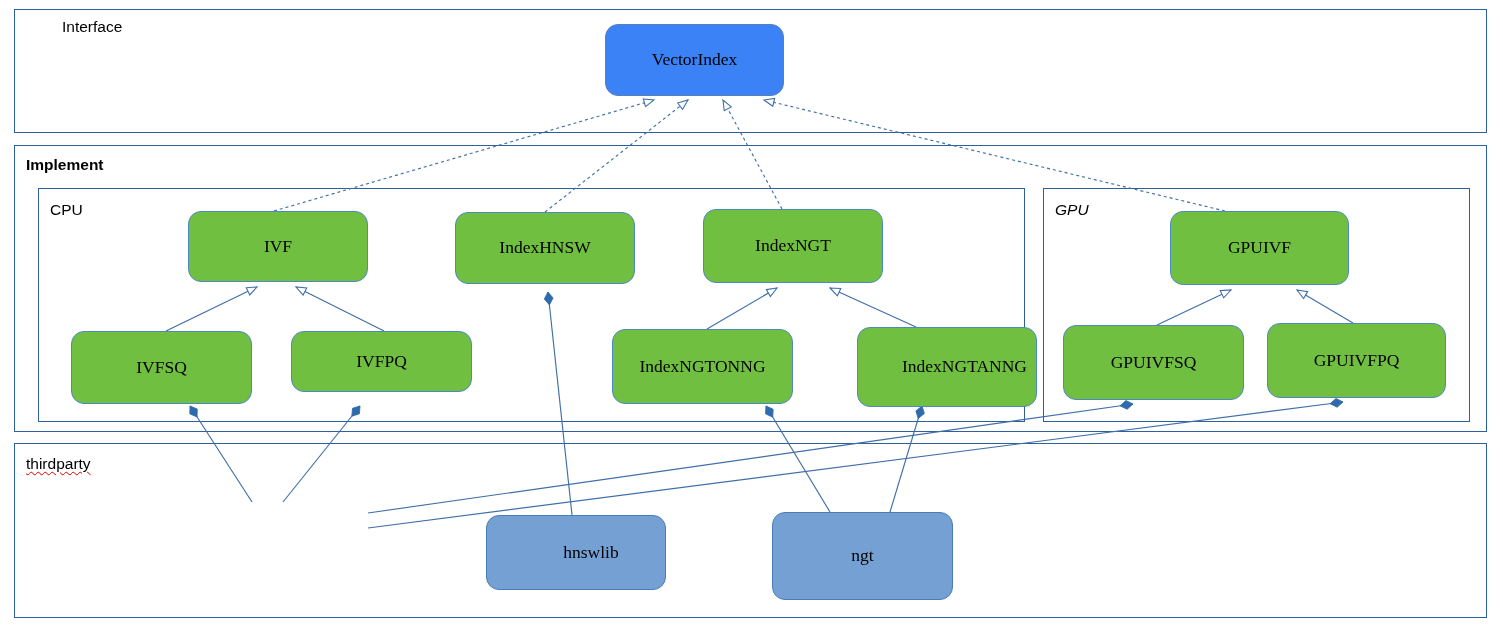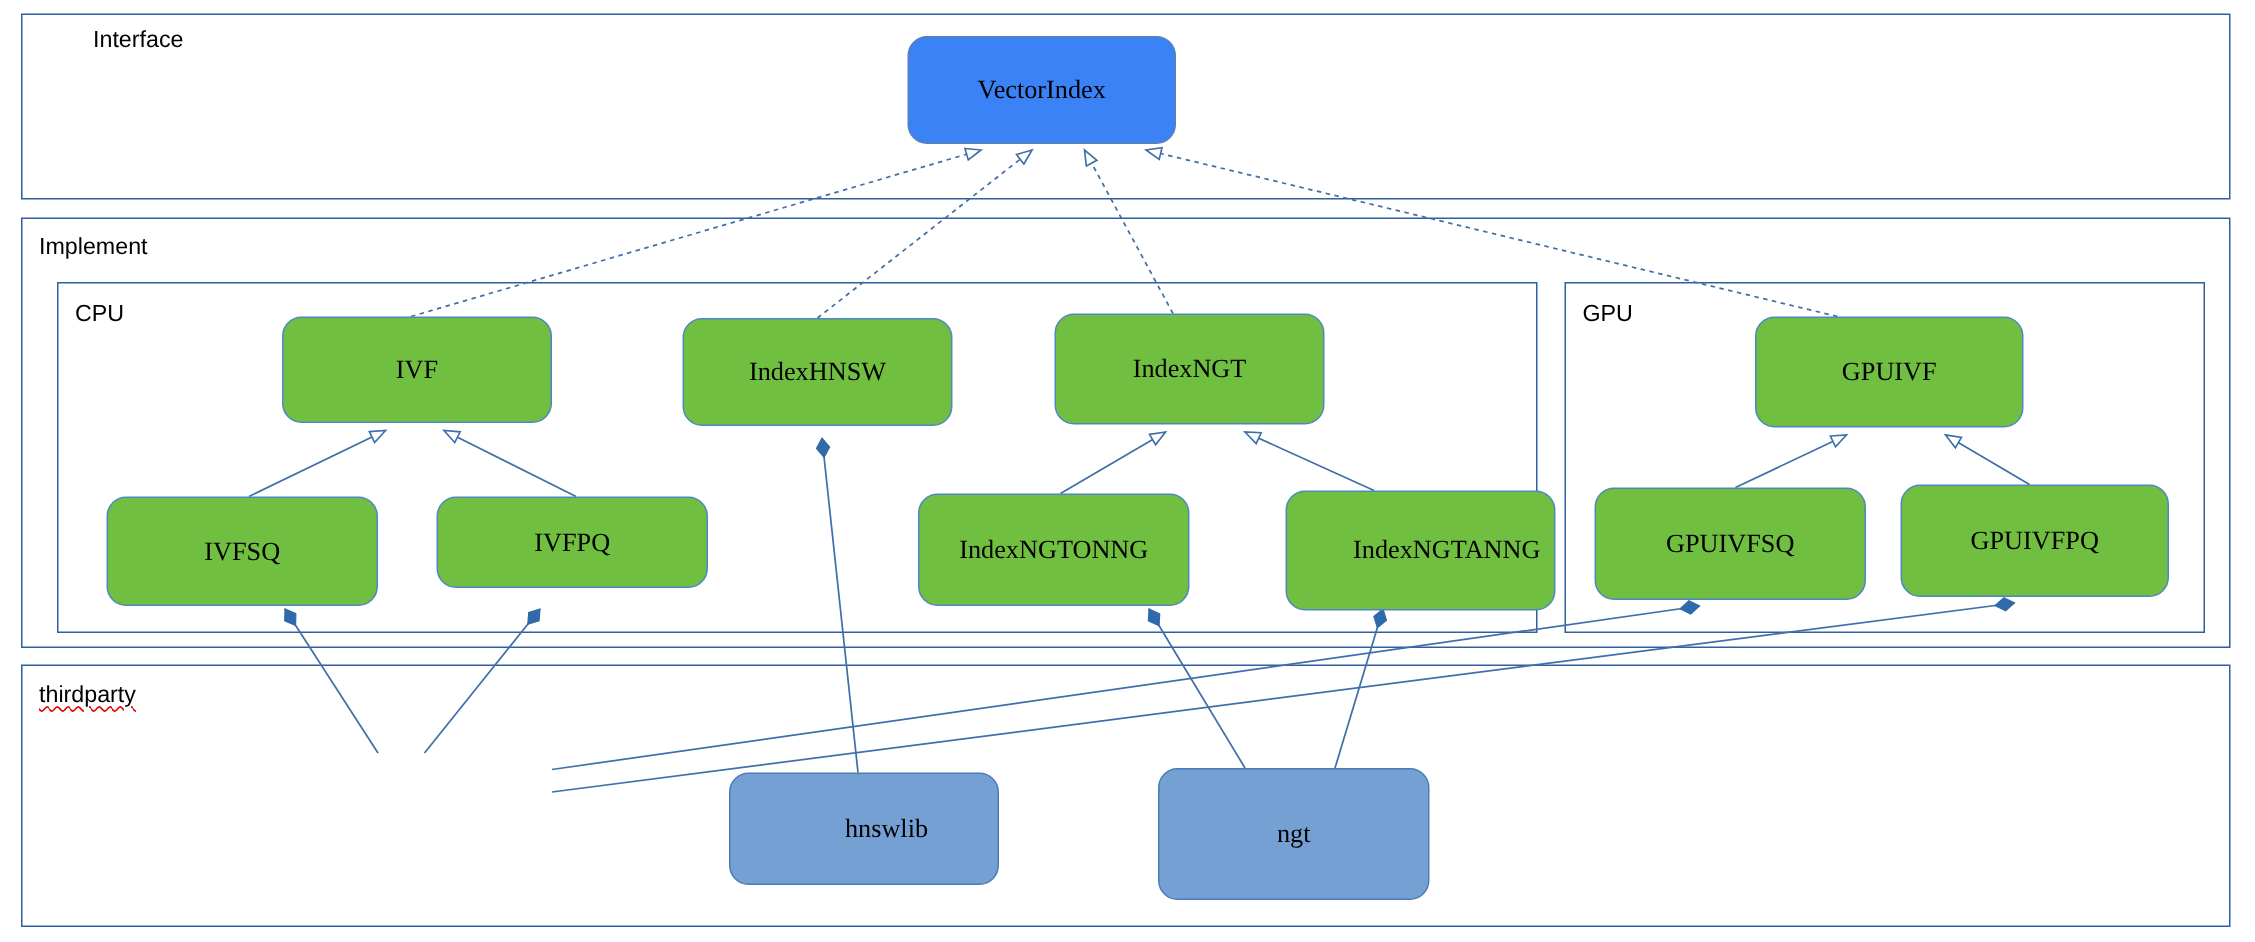--- a/index.html
+++ b/index.html
@@ -75,27 +75,27 @@
 </style>
 </head>
 <body>
 
 <div id="canvas">
 
   <div class="container-box" style="left:14px; top:9px; width:1473px; height:124px;"></div>
   <div class="container-label" style="left:26px; top:18px;margin-left:36px;">Interface</div>
 
   <div class="container-box" style="left:14px; top:145px; width:1473px; height:287px;"></div>
-  <div class="container-label" style="left:26px; top:156px;">Implement</div>
+  <div class="container-label" style="left:26px; top:156px;font-weight:bold;">Implement</div>
 
   <div class="container-box" style="left:38px; top:188px; width:987px; height:234px;"></div>
   <div class="container-label" style="left:50px; top:201px;">CPU</div>
 
   <div class="container-box" style="left:1043px; top:188px; width:427px; height:234px;"></div>
-  <div class="container-label" style="left:1055px; top:201px;">GPU</div>
+  <div class="container-label" style="left:1055px; top:201px;font-style:italic;">GPU</div>
 
   <div class="container-box" style="left:14px; top:443px; width:1473px; height:175px;"></div>
   <div class="container-label misspelled" style="left:26px; top:455px;">thirdparty</div>
 
   <svg class="layer" viewBox="0 0 1503 628">
     <defs>
       <marker id="open-triangle" markerWidth="14" markerHeight="14" refX="11" refY="5" orient="auto" markerUnits="userSpaceOnUse">
         <path d="M1,1 L11,5 L1,9 z" fill="#ffffff" stroke="#3f6fa8" stroke-width="1.1"></path>
       </marker>
       <marker id="filled-diamond" markerWidth="16" markerHeight="12" refX="14" refY="6" orient="auto" markerUnits="userSpaceOnUse">

